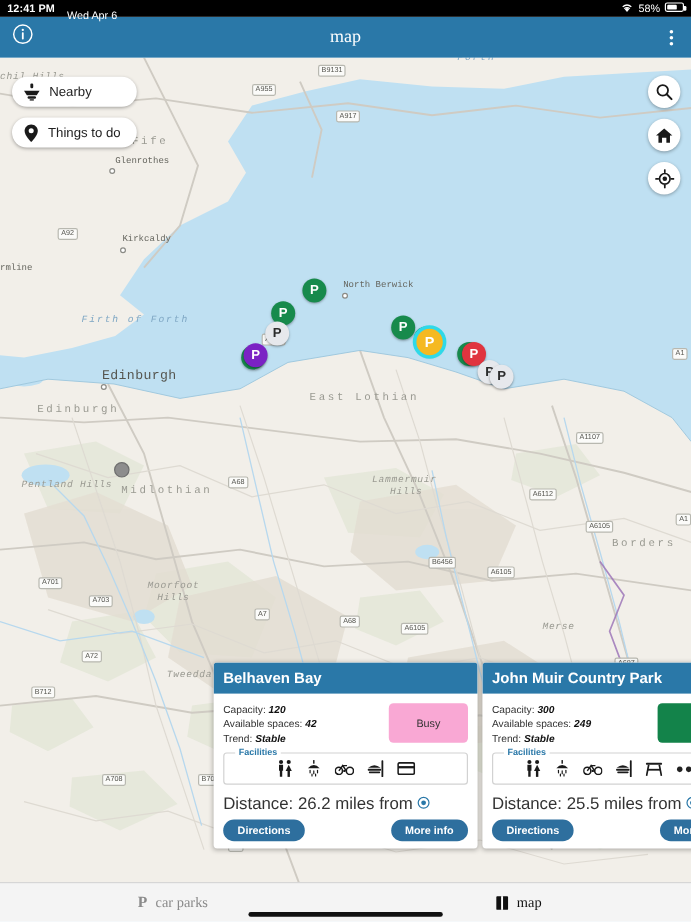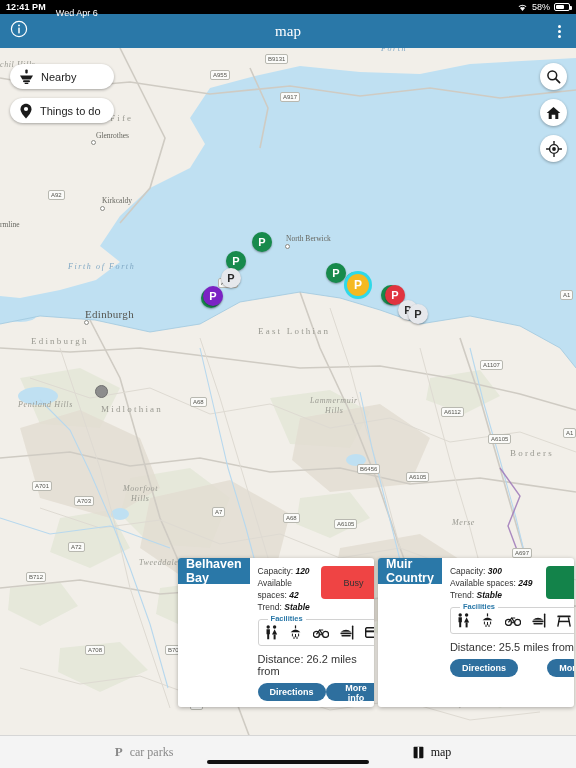--- a/index.html
+++ b/index.html
@@ -11,21 +11,21 @@
   #app { position: relative; width: 576px; height: 768px; overflow: hidden; }
 
   
   .statusbar {
     position: absolute; top: 0; left: 0; width: 576px; height: 14px;
     background: #000; color: #fff; font-size: 9px;
     display: flex; align-items: center; padding: 0 6px; z-index: 60;
   }
   .sb-time { font-weight: 600; letter-spacing: .1px; }
   .sb-date { margin-left: 10px; margin-top: 12px; }
-  .sb-right { margin-left: auto; display: flex; align-items: center; gap: 4px; }
+  .sb-right { margin-left: auto; display: flex; align-items: flex-start; gap: 4px; }
   .sb-pct { font-size: 9px; }
   .batt { width: 16px; height: 8px; border: 1px solid #fff; border-radius: 2px;
           position: relative; display: inline-block; }
   .batt::after { content: ""; position: absolute; right: -3px; top: 2px;
                  width: 2px; height: 4px; background: #fff; border-radius: 0 1px 1px 0; }
   .batt > i { position: absolute; left: 1px; top: 1px; bottom: 1px;
               width: 58%; background: #fff; border-radius: 1px; display: block; }
 
   
   .appbar {
@@ -41,21 +41,21 @@
   .kebab span { width: 3px; height: 3px; background: #fff; border-radius: 50%; display: block; }
 
   
   .map {
     position: absolute; top: 48px; left: 0; width: 576px; height: 700px;
     background: #bfe0f2; overflow: hidden;
   }
   .mapsvg { position: absolute; inset: 0; width: 100%; height: 100%; }
   .mlabel {
     position: absolute; color: #8a8a85; font-size: 8px; white-space: nowrap;
-    font-family: Liberation Serif, serif; pointer-events: none;
+    font-family: Liberation Mono, monospace; pointer-events: none;
   }
   .mlabel.city { color: #55554f; font-size: 11px; font-weight: 400; letter-spacing: .3px; }
   .mlabel.town { color: #66665f; font-size: 7.5px; }
   .mlabel.region { color: #9a9a92; font-size: 9px; letter-spacing: 2.2px; }
   .mlabel.water { color: #7fa7c4; font-size: 8px; letter-spacing: 1.6px; font-style: italic; }
   .mlabel.hills { color: #9a9a92; font-size: 8px; font-style: italic; letter-spacing: .6px; }
   .citydot {
     position: absolute; width: 5px; height: 5px; border-radius: 50%;
     background: #fff; border: 1.2px solid #8a8a85;
   }
@@ -97,43 +97,43 @@
   }
   .marker.sel {
     width: 22px; height: 22px; font-size: 12px;
     box-shadow: 0 0 0 3px #2fd9e8, 0 1px 3px rgba(0,0,0,.4); z-index: 25;
   }
   .marker.light { color: #2b2b2b; }
 
   
   .cards { position: absolute; left: 178px; bottom: 41px; display: flex;
            gap: 4px; z-index: 40; }
-  .card { width: 196px; background: #fff; border-radius: 3px;
+  .card { width: 220px; background: #fff; border-radius: 3px;
           box-shadow: 0 1px 4px rgba(0,0,0,.3); overflow: hidden;
-          display: flex; flex-direction: row; }
+          display: flex; flex-direction: column; }
   .card-head {
     background: #2a78a8; color: #fff; height: 26px; display: flex;
     align-items: center; padding: 0 8px; font-size: 12.5px; font-weight: 700;
     position: relative;
   }
   .card-body { padding: 7px 8px 6px 8px; flex: 1; }
   .row1 { display: flex; align-items: flex-start; }
   .stats { font-size: 8.5px; color: #333; line-height: 12px; flex: 1; }
   .stats b { font-weight: 700; color: #111; font-style: italic; }
   .badge { width: 66px; height: 33px; border-radius: 4px; display: flex;
            align-items: center; justify-content: center; font-size: 9px;
            color: #333; margin-top: 1px; flex: 0 0 auto; }
   .facil { margin-top: 6px; border: 1px solid #d2d2d2; border-radius: 3px;
            position: relative; height: 27px; display: flex; align-items: center;
            justify-content: center; gap: 11px; padding: 0 6px; }
   .facil-lg { position: absolute; top: -6px; left: 9px; background: #fff;
               padding: 0 3px; font-size: 7.5px; color: #2a78a8; font-weight: 700; }
   .facil svg { display: block; }
   .dots { letter-spacing: 1px; font-size: 11px; color: #222; line-height: 8px; }
-  .dist { margin-top: 7px; font-size: 11px; color: #333;
+  .dist { margin-top: 7px; font-size: 14px; color: #333;
           display: flex; align-items: center; gap: 4px; }
   .radio { width: 10px; height: 10px; border-radius: 50%;
            border: 1.6px solid #2a78a8; background: #fff; position: relative;
            display: inline-block; cursor: pointer; }
   .radio::after { content: ""; position: absolute; inset: 1.6px;
                   border-radius: 50%; background: #2a78a8; }
   .actions { display: flex; justify-content: space-between; margin-top: 6px; }
   .abtn { background: #2e6f9e; color: #fff; font-size: 9px; font-weight: 700;
           border: none; border-radius: 11px; height: 18px; padding: 0 12px;
           cursor: pointer; font-family: "Liberation Sans", sans-serif; }
@@ -401,21 +401,21 @@
               </div>
               <div>
                 <span>Available spaces:</span>
                 <b>42</b>
               </div>
               <div>
                 <span>Trend:</span>
                 <b>Stable</b>
               </div>
             </div>
-            <div class="badge" id="badge0" style="background: #ef4444;">Busy</div>
+            <div class="badge" id="badge0" style="background: #f9a8d4;">Busy</div>
           </div>
           <div class="facil">
             <span class="facil-lg">Facilities</span>
             <svg width="13" height="15" viewBox="0 0 13 15">
               <circle cx="3.2" cy="2" r="1.7" fill="#1a1a1a"></circle>
               <path d="M1.5 4.3h3.4v5H4.2v5H2.2v-5H1.5z" fill="#1a1a1a"></path>
               <circle cx="9.6" cy="2" r="1.7" fill="#1a1a1a"></circle>
               <path d="M9.6 4.2 L12.2 9.6 H7 Z" fill="#1a1a1a"></path>
               <rect x="8.6" y="9.4" width="2" height="5" fill="#1a1a1a"></rect>
             </svg>

